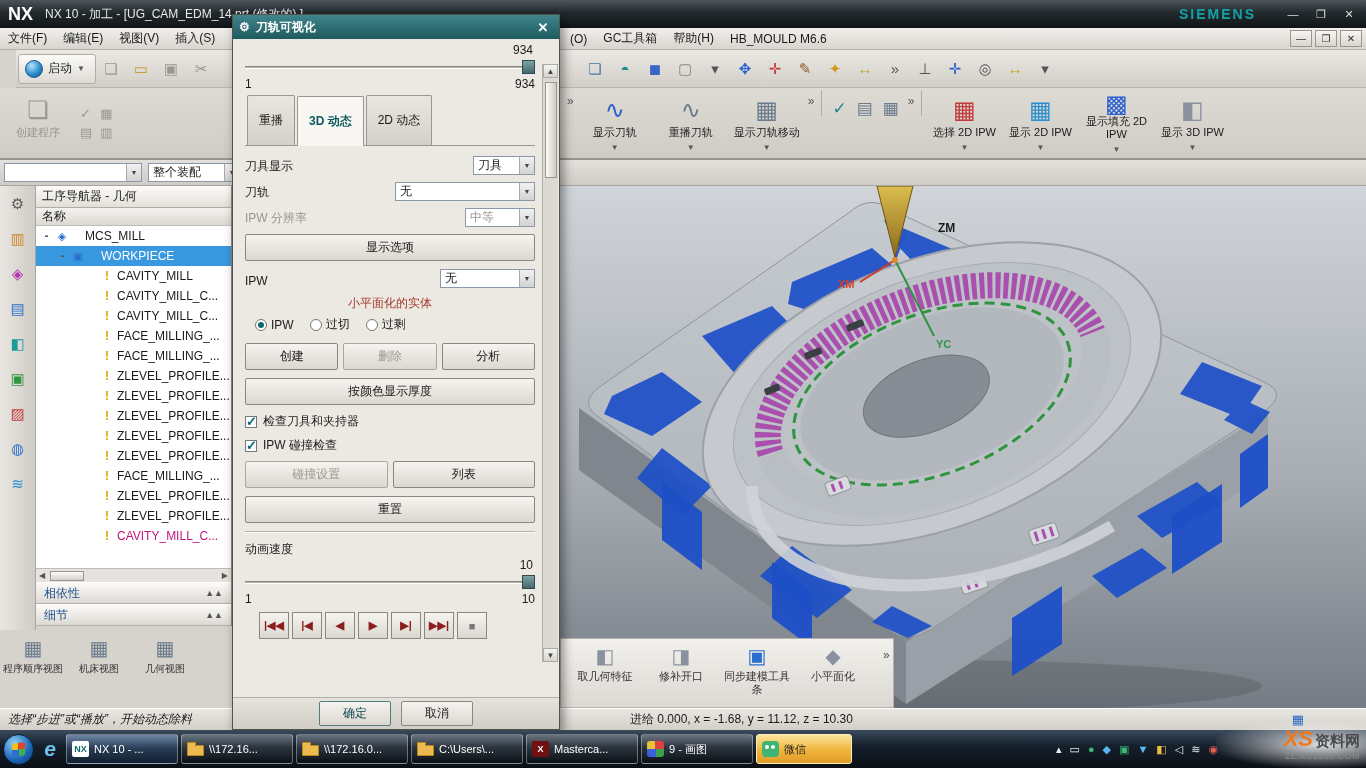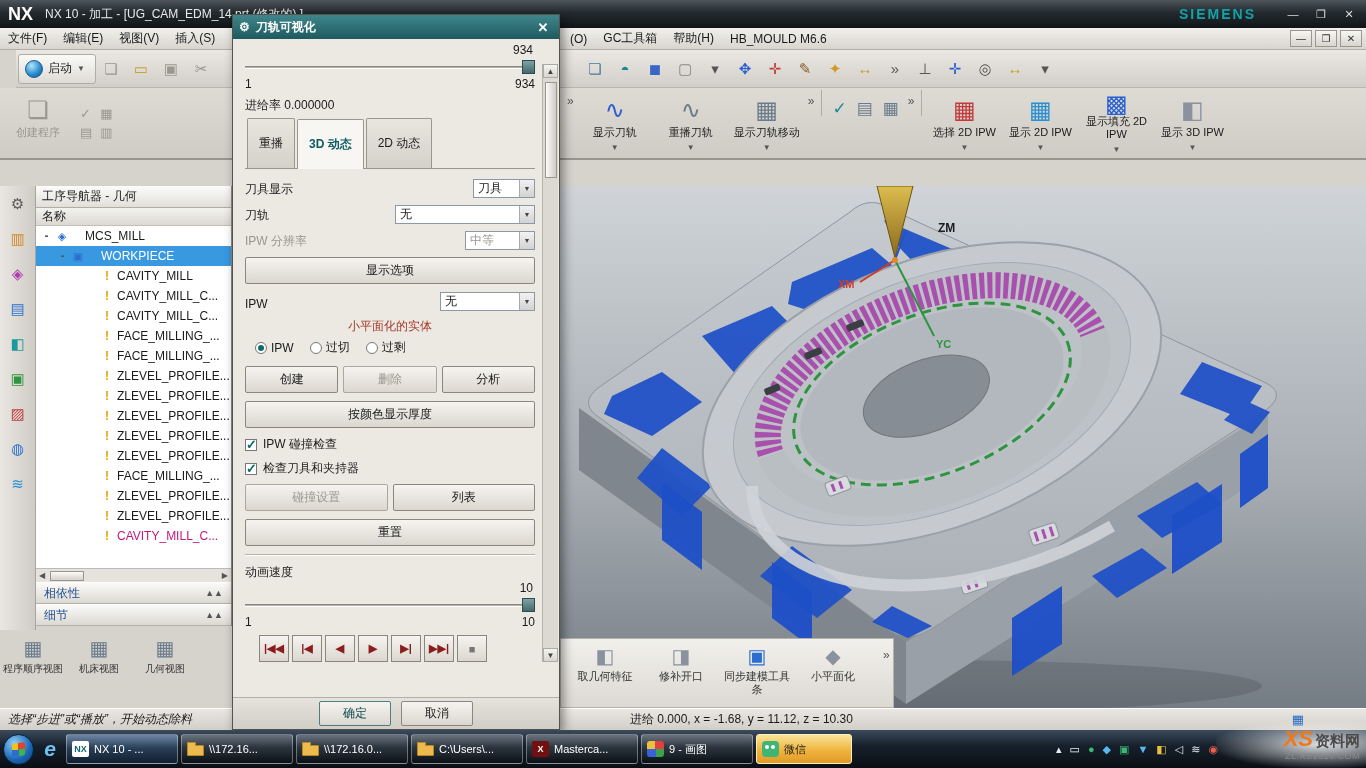--- a/index.html
+++ b/index.html
@@ -486,20 +486,30 @@
 
           <div class="big-btn">
             <span class="bicon glyph" style="color: rgb(138, 146, 160);">◧</span>
             <span>显示 3D IPW</span>
             <span class="drop">▼</span>
           </div>
         </div>
     </div>
   </div>
 
+  <div class="selbar">
+    <div class="combo" style="width:138px;">
+      <span class="cval"></span>
+        <span class="carr">▼</span>
+    </div>
+    <div class="combo" style="width:92px;">
+      <span class="cval">整个装配</span>
+        <span class="carr">▼</span>
+    </div>
+  </div>
 
   <div class="rstrip">
     <div style="display:flex; flex-direction:column; gap:15px; align-items:center;">
 
     <span class="rs-icon glyph" style="color: rgb(90, 90, 90);">⚙</span>
         <span class="rs-icon glyph" style="color: rgb(208, 138, 42);">▥</span>
         <span class="rs-icon glyph" style="color: rgb(176, 58, 176);">◈</span>
         <span class="rs-icon glyph" style="color: rgb(42, 111, 208);">▤</span>
         <span class="rs-icon glyph" style="color: rgb(26, 154, 154);">◧</span>
         <span class="rs-icon glyph" style="color: rgb(47, 148, 64);">▣</span>
@@ -676,21 +686,20 @@
     <div class="dlg-body">
       <div class="num-right">934</div>
       <div class="slider">
         <div class="groove"></div>
           <div class="handle"></div>
       </div>
       <div class="minmax">
         <span>1</span>
         <span>934</span>
       </div>
-      <div class="feed">进给率 0.000000</div>
 
       <div class="tabs">
 
       <span class="tab">重播</span>
           <span class="tab active">3D 动态</span>
           <span class="tab">2D 动态</span>
         </div>
 
       <div class="frow">
         <span class="flabel">刀具显示</span>
@@ -745,26 +754,26 @@
       <div class="btn">创建</div>
           <div class="btn disabled">删除</div>
           <div class="btn">分析</div>
         </div>
       <div class="btn full">按颜色显示厚度</div>
 
       <div>
 
           <div class="check-row checked">
             <span class="cbox"></span>
-            <span>IPW 碰撞检查</span>
+            <span>检查刀具和夹持器</span>
           </div>
 
           <div class="check-row checked">
             <span class="cbox"></span>
-            <span>检查刀具和夹持器</span>
+            <span>IPW 碰撞检查</span>
           </div>
         </div>
       <div class="btn-row">
 
       <div class="btn disabled">碰撞设置</div>
           <div class="btn">列表</div>
         </div>
       <div class="btn full">重置</div>
 
       <div class="dsep"></div>

